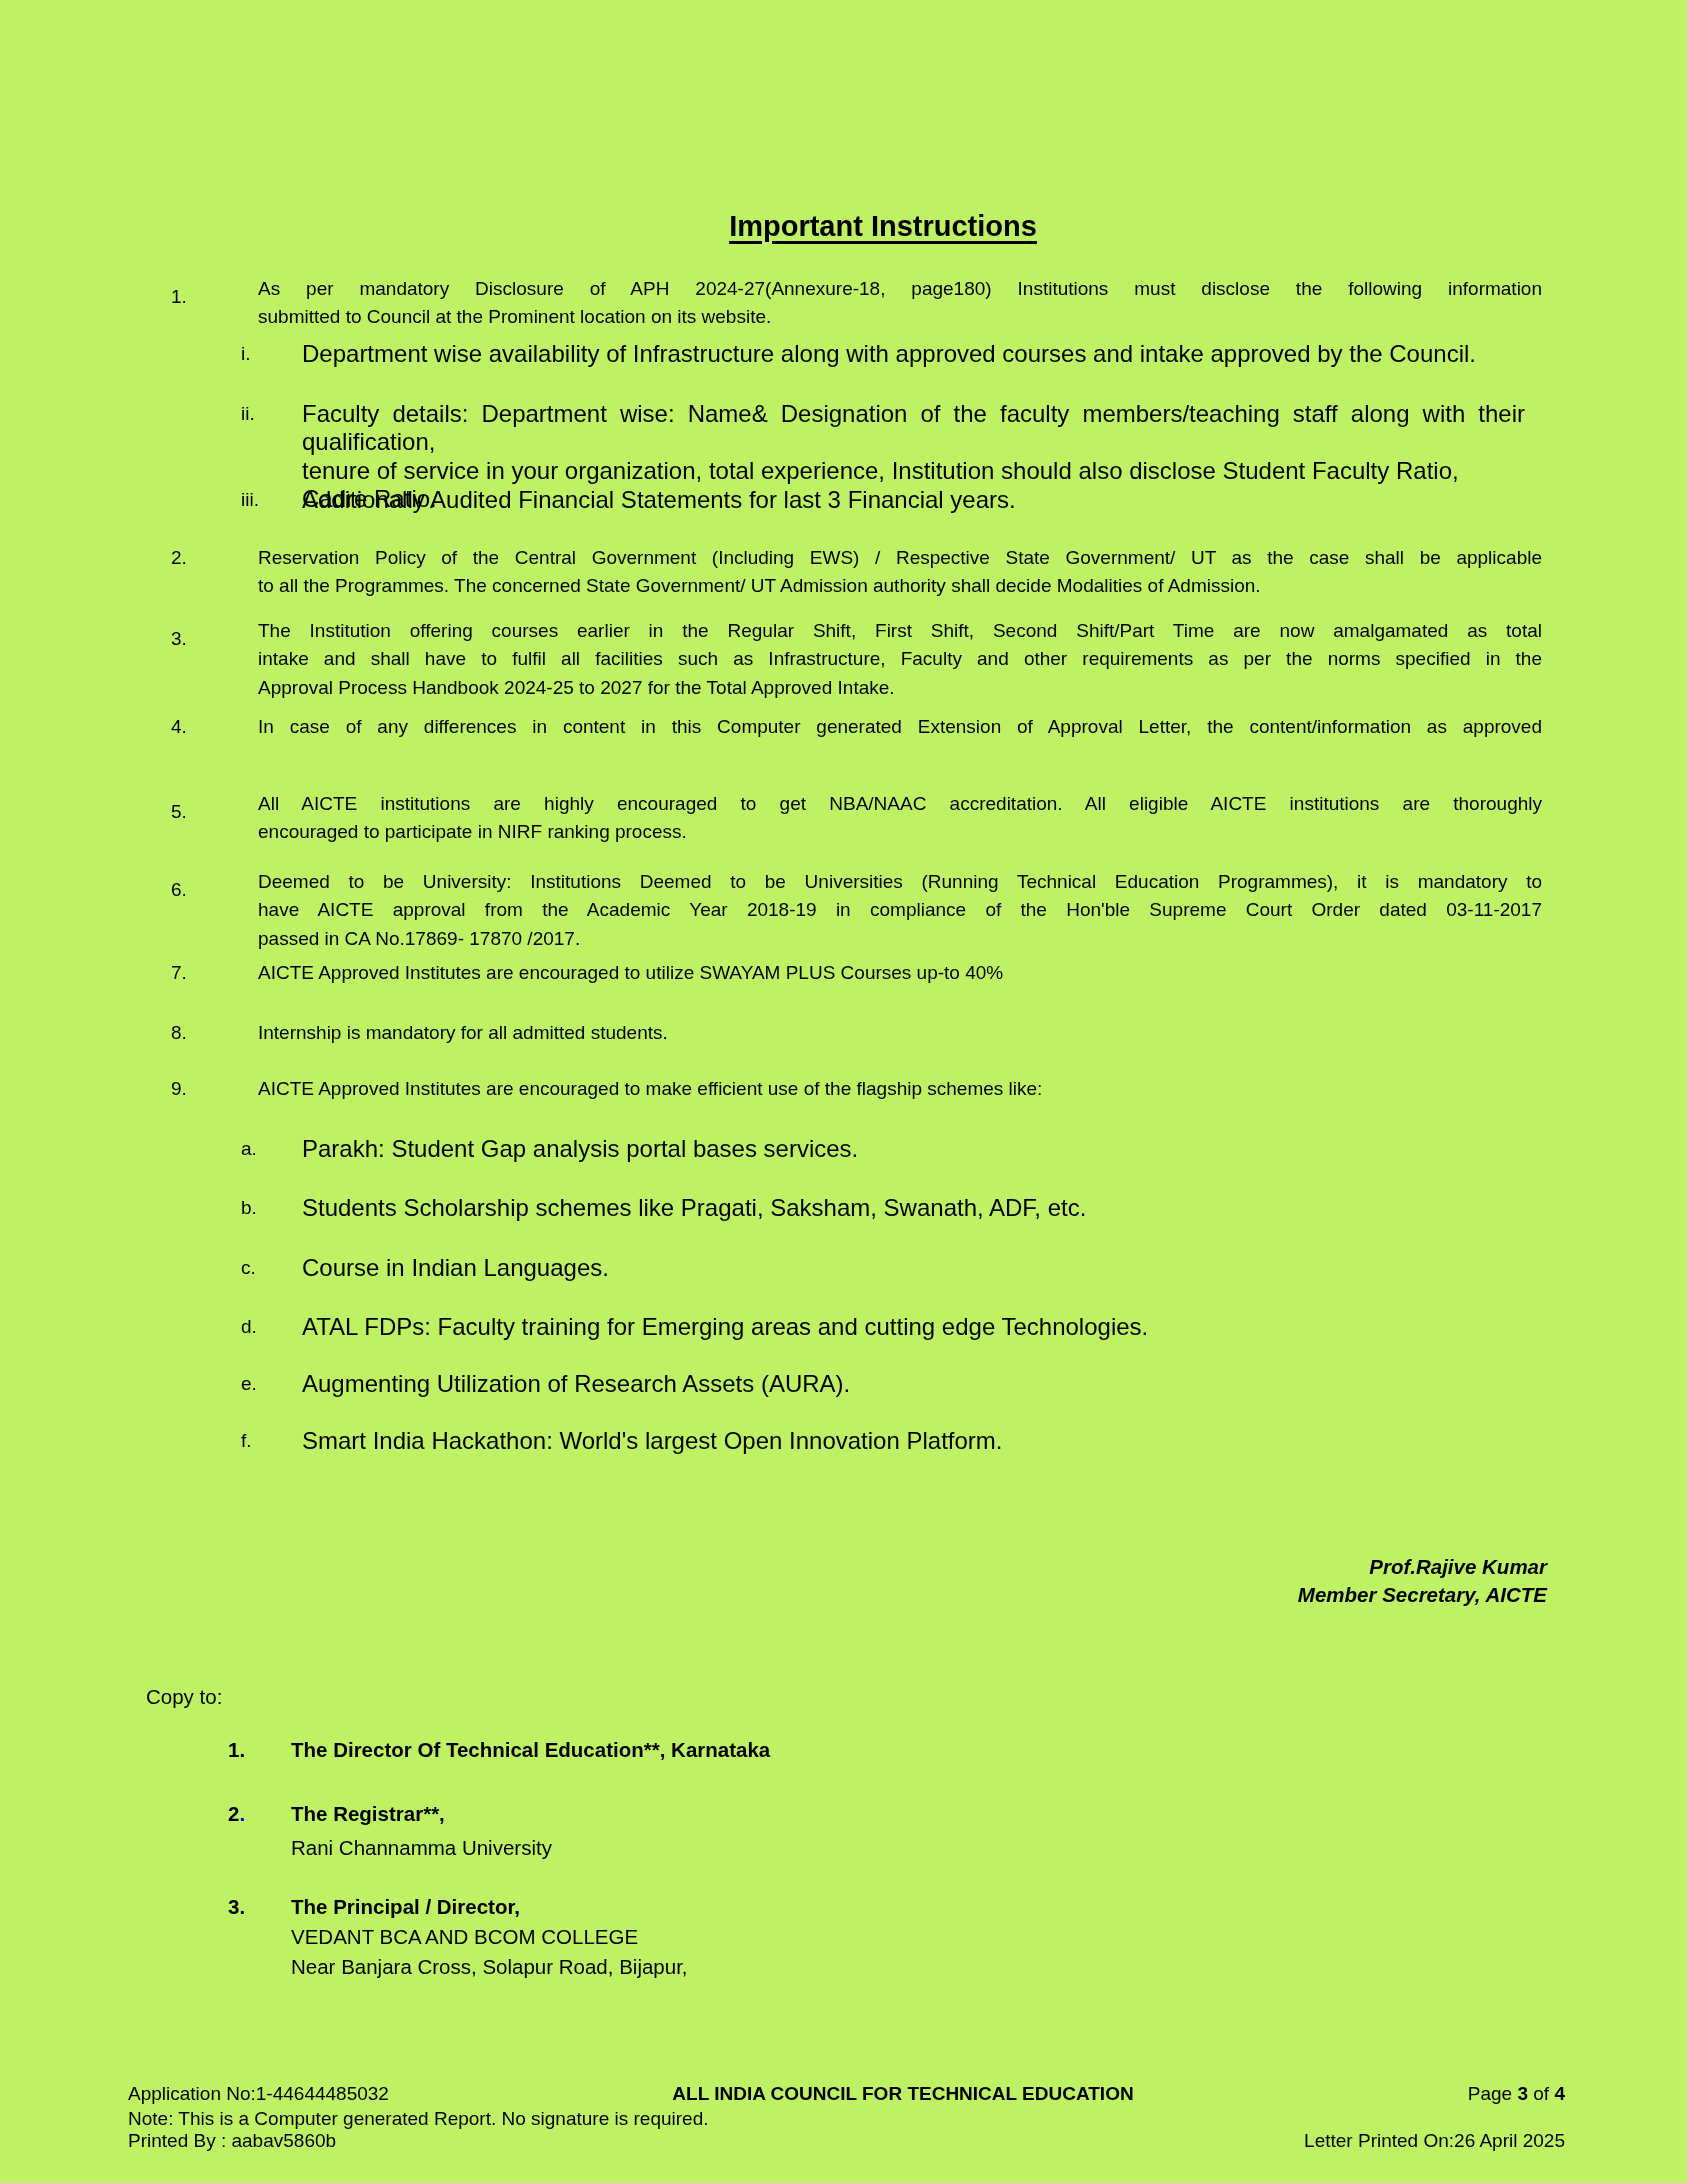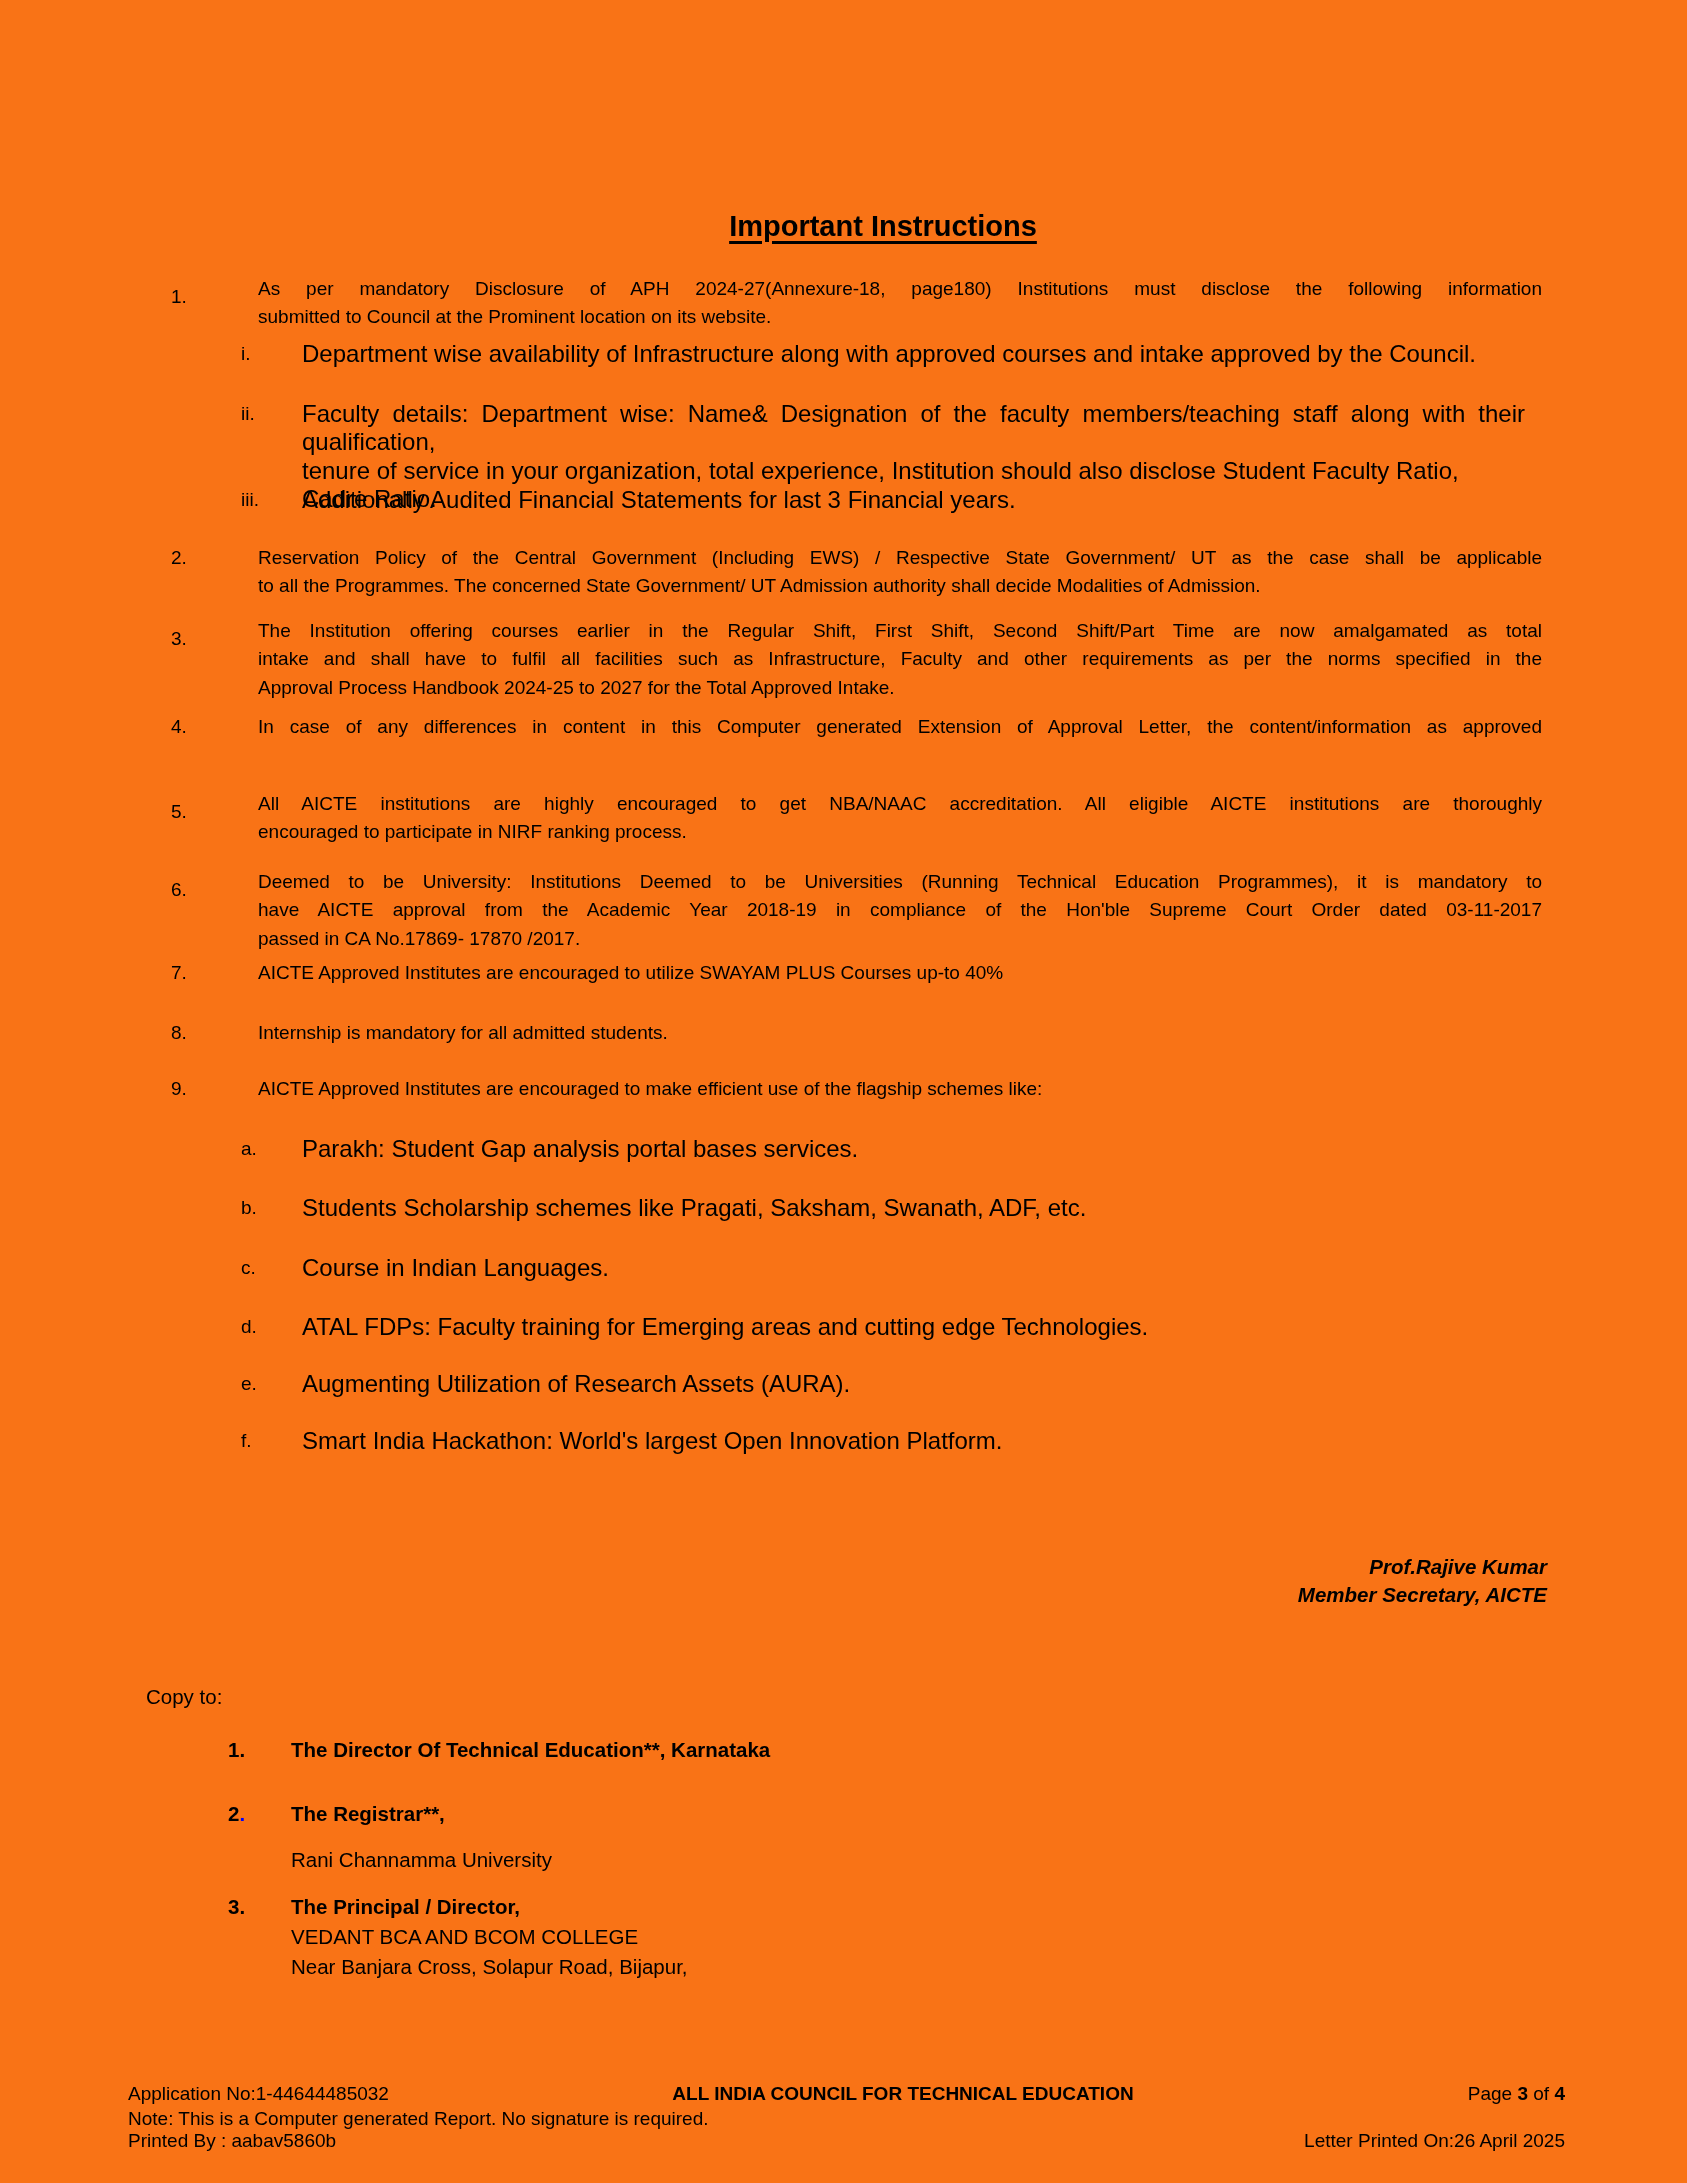--- a/index.html
+++ b/index.html
@@ -1,20 +1,20 @@
 <!DOCTYPE html>
 <html style="font-size:10.6px"><head>
 <meta charset="utf-8">
 <style>
   html,body{margin:0;padding:0;background:#e8e8e8;}
   .page{
     position:relative;
     width:1687px;
     height:2183px;
-    background:#f97316;
+    background:#bef264;
     font-family:"Liberation Sans", sans-serif;
     color:#000000;
     overflow:hidden;
   }
   .title{
     position:absolute;
     left:241px; width:1284px;
     text-align:center;
     font-size:29px;
     font-weight:bold;
@@ -218,21 +218,21 @@
     <span class="cn">1.</span>
     <div class="ct">
       <div class="cline b">The Director Of Technical Education**, Karnataka</div>
     </div>
   </div>
 
   <div class="copy-entry" style="top:1799px">
     <span class="cn"><span class="b">2</span><span class="blue">.</span></span>
     <div class="ct">
       <div class="cline b">The Registrar**,</div>
-      <div class="cline" style="margin-top:16px">Rani Channamma University</div>
+      <div class="cline" style="margin-top:4px">Rani Channamma University</div>
     </div>
   </div>
 
   <div class="copy-entry" style="top:1892px">
     <span class="cn">3.</span>
     <div class="ct">
       <div class="cline b">The Principal / Director,</div>
       <div class="cline">VEDANT BCA AND BCOM COLLEGE</div>
       <div class="cline">Near Banjara Cross, Solapur Road, Bijapur,</div>
     </div>

